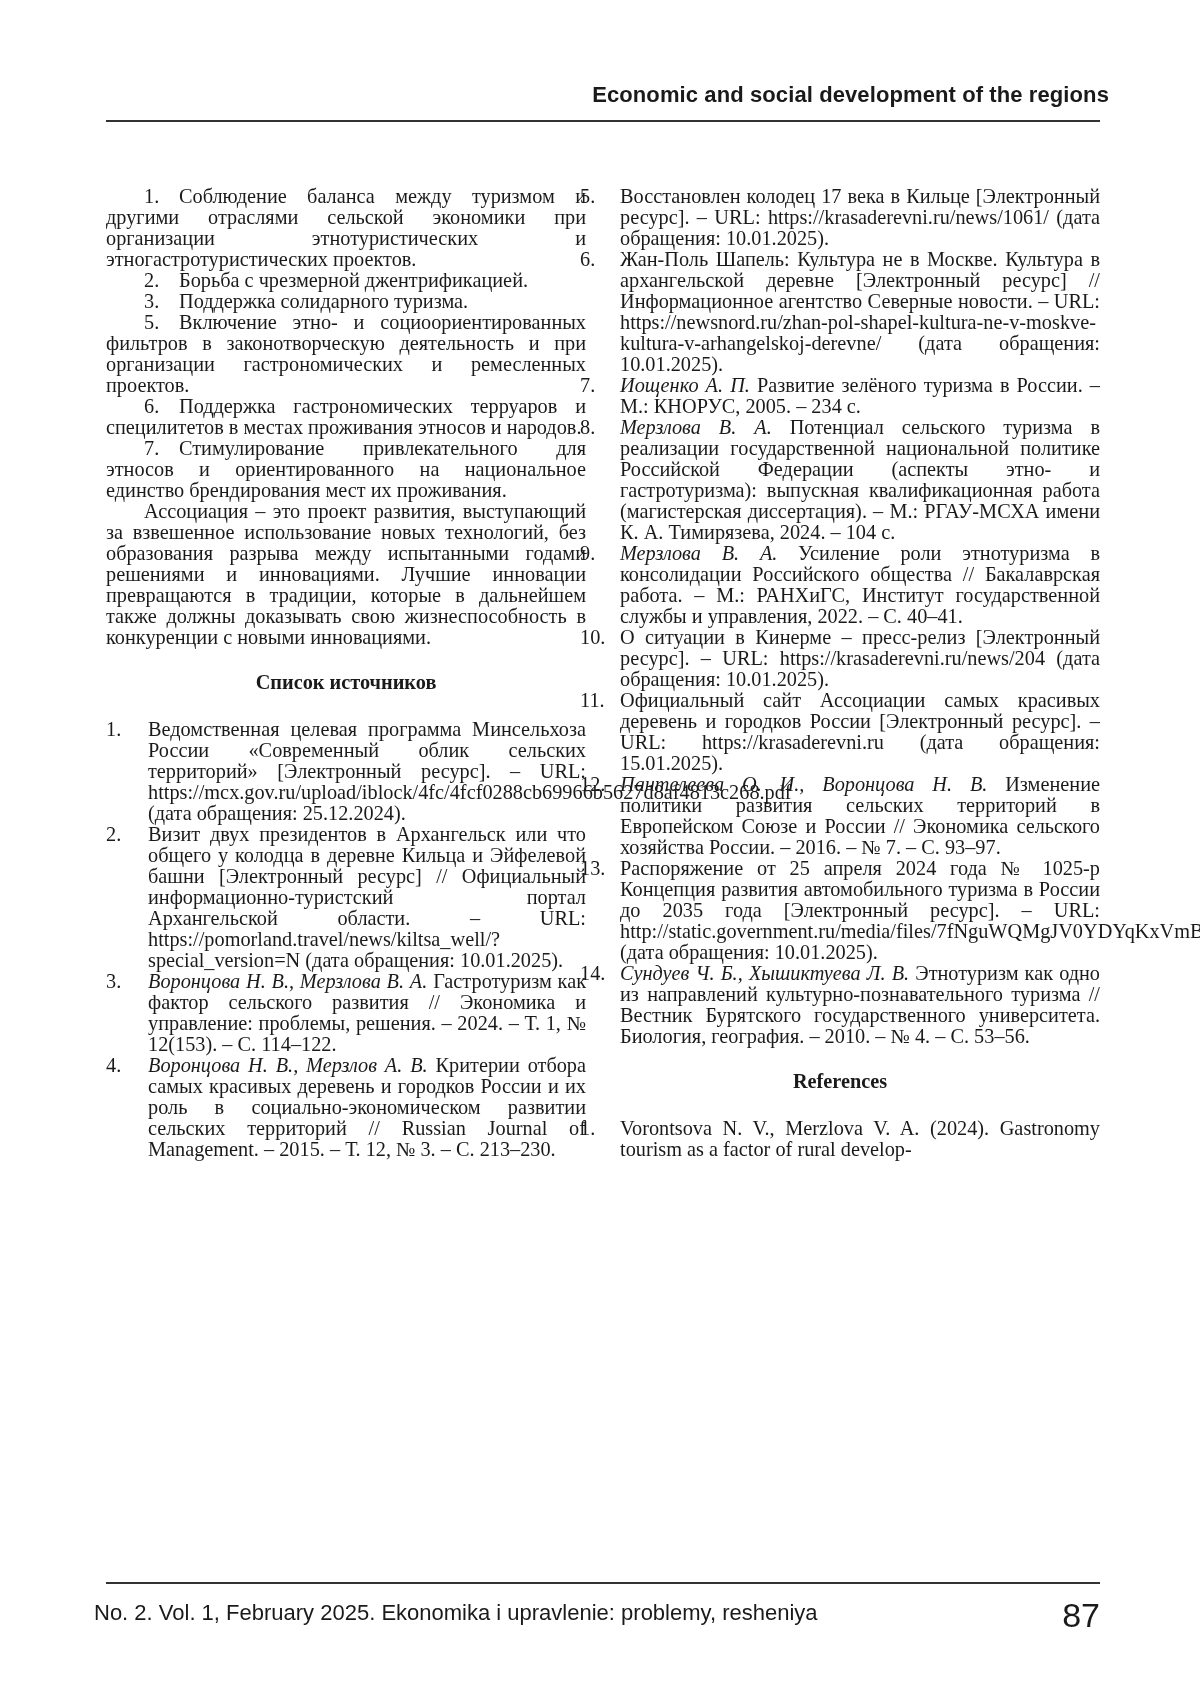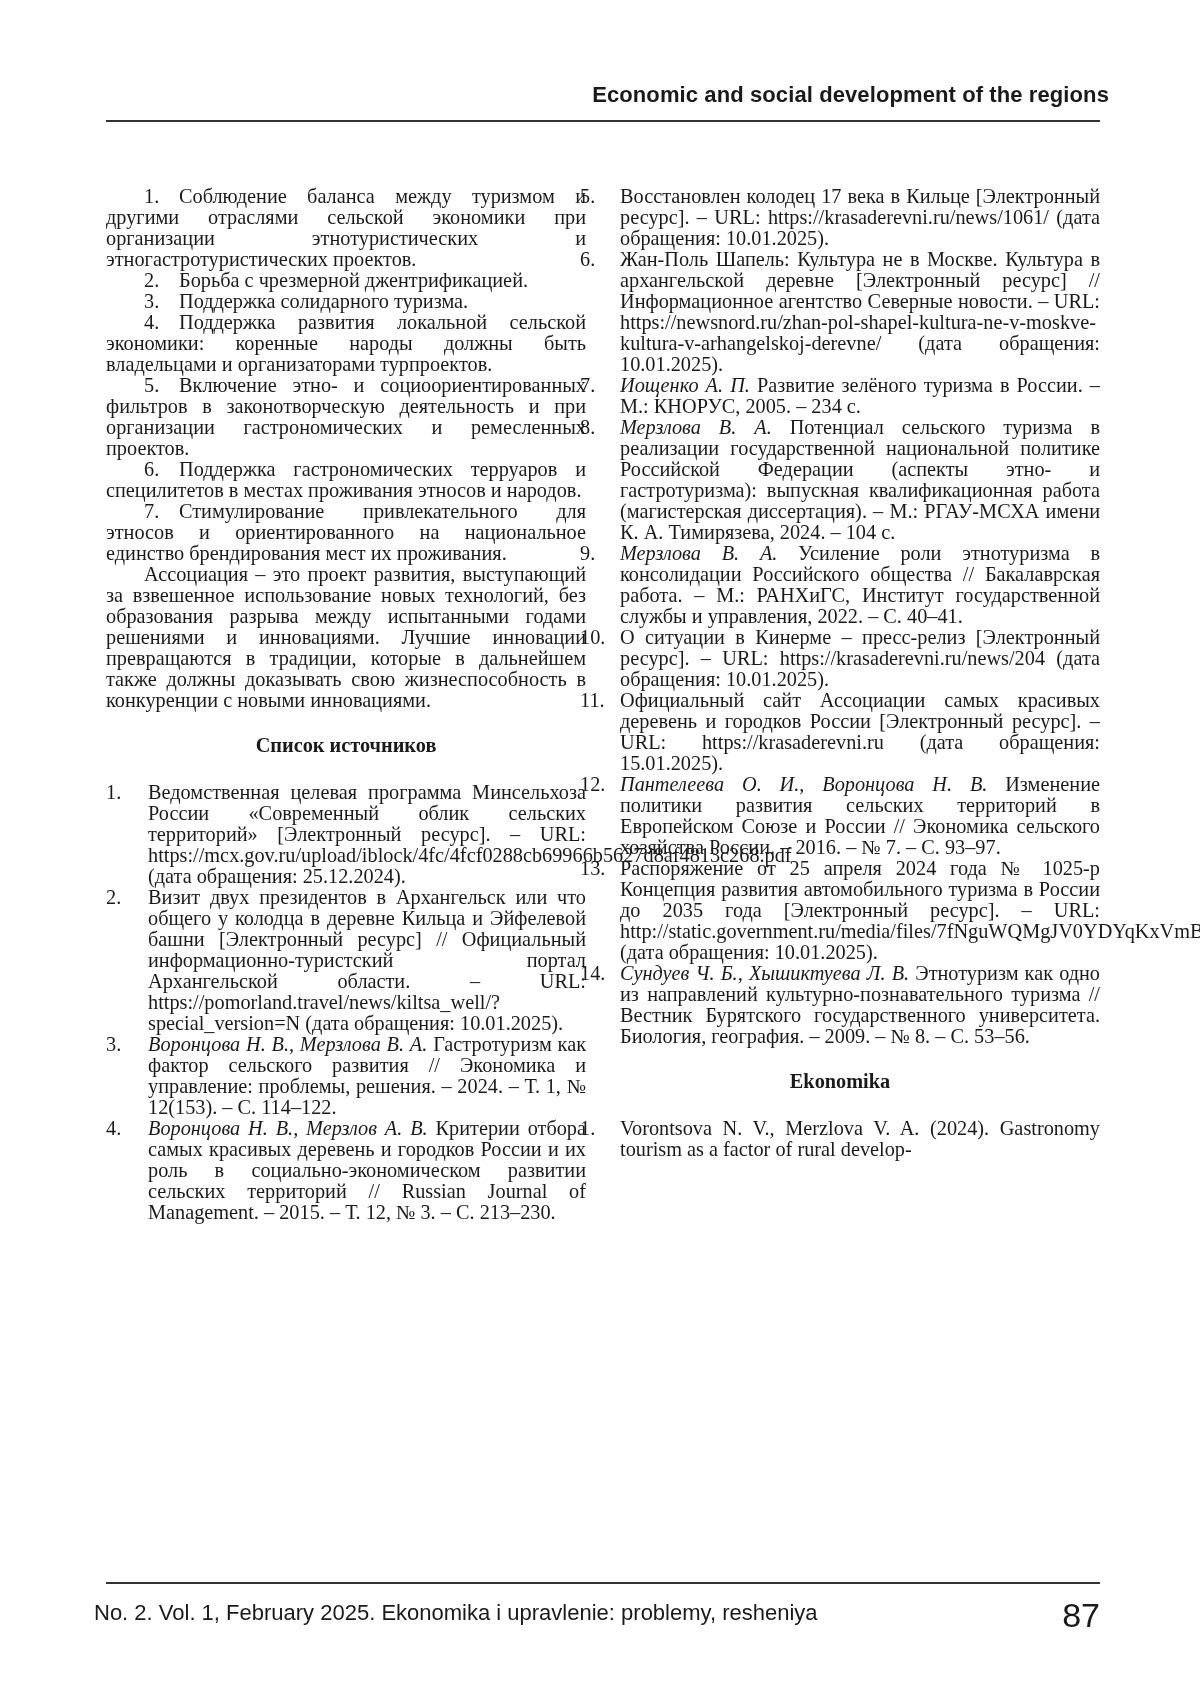--- a/index.html
+++ b/index.html
@@ -41,21 +41,20 @@
 <body>
 
 <div class="page">
   <div class="running-head">Economic and social development of the regions</div>
   <div class="rule top"></div>
 
   <div class="col left">
     <p class="para"><span class="num">1.</span><span>Соблюдение баланса между туризмом и другими отраслями сельской экономики при организации этнотуристических и этногастротуристических проектов.</span></p>
     <p class="para"><span class="num">2.</span><span>Борьба с чрезмерной джентрификацией.</span></p>
     <p class="para"><span class="num">3.</span><span>Поддержка солидарного туризма.</span></p>
-    <p class="para"><span class="num">4.</span><span>Поддержка развития локальной сельской экономики: коренные народы должны быть владельцами и организаторами турпроектов.</span></p>
     <p class="para"><span class="num">5.</span><span>Включение этно- и социоориентированных фильтров в законотворческую деятельность и при организации гастрономических и ремесленных проектов.</span></p>
     <p class="para"><span class="num">6.</span><span>Поддержка гастрономических терруаров и специлитетов в местах проживания этносов и народов.</span></p>
     <p class="para"><span class="num">7.</span><span>Стимулирование привлекательного для этносов и ориентированного на национальное единство брендирования мест их проживания.</span></p>
     <p class="para">Ассоциация – это проект развития, выступающий за взвешенное использование новых технологий, без образования разрыва между испытанными годами решениями и инновациями. Лучшие инновации превращаются в традиции, которые в дальнейшем также должны доказывать свою жизнеспособность в конкуренции с новыми инновациями.</p>
 
     <div class="section-title">Список источников</div>
 
     <ol class="refs">
       <li><span class="ref-num">1.</span><span>Ведомственная целевая программа Минсельхоза России «Современный облик сельских территорий» [Электронный ресурс]. – URL: https://mcx.gov.ru/upload/iblock/4fc/4fcf0288cb69966b5627d8af4813c268.pdf (дата обращения: 25.12.2024).</span></li>
       <li><span class="ref-num">2.</span><span>Визит двух президентов в Архангельск или что общего у колодца в деревне Кильца и Эйфелевой башни [Электронный ресурс] // Официальный информационно-туристский портал Архангельской области. – URL: https://pomorland.travel/news/kiltsa_well/?special_version=N (дата обращения: 10.01.2025).</span></li>
@@ -68,24 +67,24 @@
     <ol class="refs">
       <li><span class="ref-num">5.</span><span>Восстановлен колодец 17 века в Кильце [Электронный ресурс]. – URL: https://krasaderevni.ru/news/1061/ (дата обращения: 10.01.2025).</span></li>
       <li><span class="ref-num">6.</span><span>Жан-Поль Шапель: Культура не в Москве. Культура в архангельской деревне [Электронный ресурс] // Информационное агентство Северные новости. – URL: https://newsnord.ru/zhan-pol-shapel-kultura-ne-v-moskve-kultura-v-arhangelskoj-derevne/ (дата обращения: 10.01.2025).</span></li>
       <li><span class="ref-num">7.</span><span class="authors">Иощенко А. П.</span><span> Развитие зелёного туризма в России. – М.: КНОРУС, 2005. – 234 с.</span></li>
       <li><span class="ref-num">8.</span><span class="authors">Мерзлова В. А.</span><span> Потенциал сельского туризма в реализации государственной национальной политике Российской Федерации (аспекты этно- и гастротуризма): выпускная квалификационная работа (магистерская диссертация). – М.: РГАУ-МСХА имени К. А. Тимирязева, 2024. – 104 с.</span></li>
       <li><span class="ref-num">9.</span><span class="authors">Мерзлова В. А.</span><span> Усиление роли этнотуризма в консолидации Российского общества // Бакалаврская работа. – М.: РАНХиГС, Институт государственной службы и управления, 2022. – С. 40–41.</span></li>
       <li><span class="ref-num">10.</span><span>О ситуации в Кинерме – пресс-релиз [Электронный ресурс]. – URL: https://krasaderevni.ru/news/204 (дата обращения: 10.01.2025).</span></li>
       <li><span class="ref-num">11.</span><span>Официальный сайт Ассоциации самых красивых деревень и городков России [Электронный ресурс]. – URL: https://krasaderevni.ru (дата обращения: 15.01.2025).</span></li>
       <li><span class="ref-num">12.</span><span class="authors">Пантелеева О. И., Воронцова Н. В.</span><span> Изменение политики развития сельских территорий в Европейском Союзе и России // Экономика сельского хозяйства России. – 2016. – № 7. – С. 93–97.</span></li>
       <li><span class="ref-num">13.</span><span>Распоряжение от 25 апреля 2024 года № 1025-р Концепция развития автомобильного туризма в России до 2035 года [Электронный ресурс]. – URL: http://static.government.ru/media/files/7fNguWQMgJV0YDYqKxVmBH1mcApbp5PP.pdf (дата обращения: 10.01.2025).</span></li>
-      <li><span class="ref-num">14.</span><span class="authors">Сундуев Ч. Б., Хышиктуева Л. В.</span><span> Этнотуризм как одно из направлений культурно-познавательного туризма // Вестник Бурятского государственного университета. Биология, география. – 2009. – № 8. – С. 53–56.</span></li>
+      <li><span class="ref-num">14.</span><span class="authors">Сундуев Ч. Б., Хышиктуева Л. В.</span><span> Этнотуризм как одно из направлений культурно-познавательного туризма // Вестник Бурятского государственного университета. Биология, география. – 2010. – № 4. – С. 53–56.</span></li>
     </ol>
 
-    <div class="section-title">Ekonomika</div>
+    <div class="section-title">References</div>
 
     <ol class="refs">
       <li><span class="ref-num">1.</span><span>Vorontsova N. V., Merzlova V. A. (2024). Gastronomy tourism as a factor of rural develop-</span></li>
     </ol>
   </div>
 
   <div class="rule bottom"></div>
   <div class="footer">No. 2. Vol. 1, February 2025. Ekonomika i upravlenie: problemy, resheniya</div>
   <div class="page-number">87</div>
 </div>

